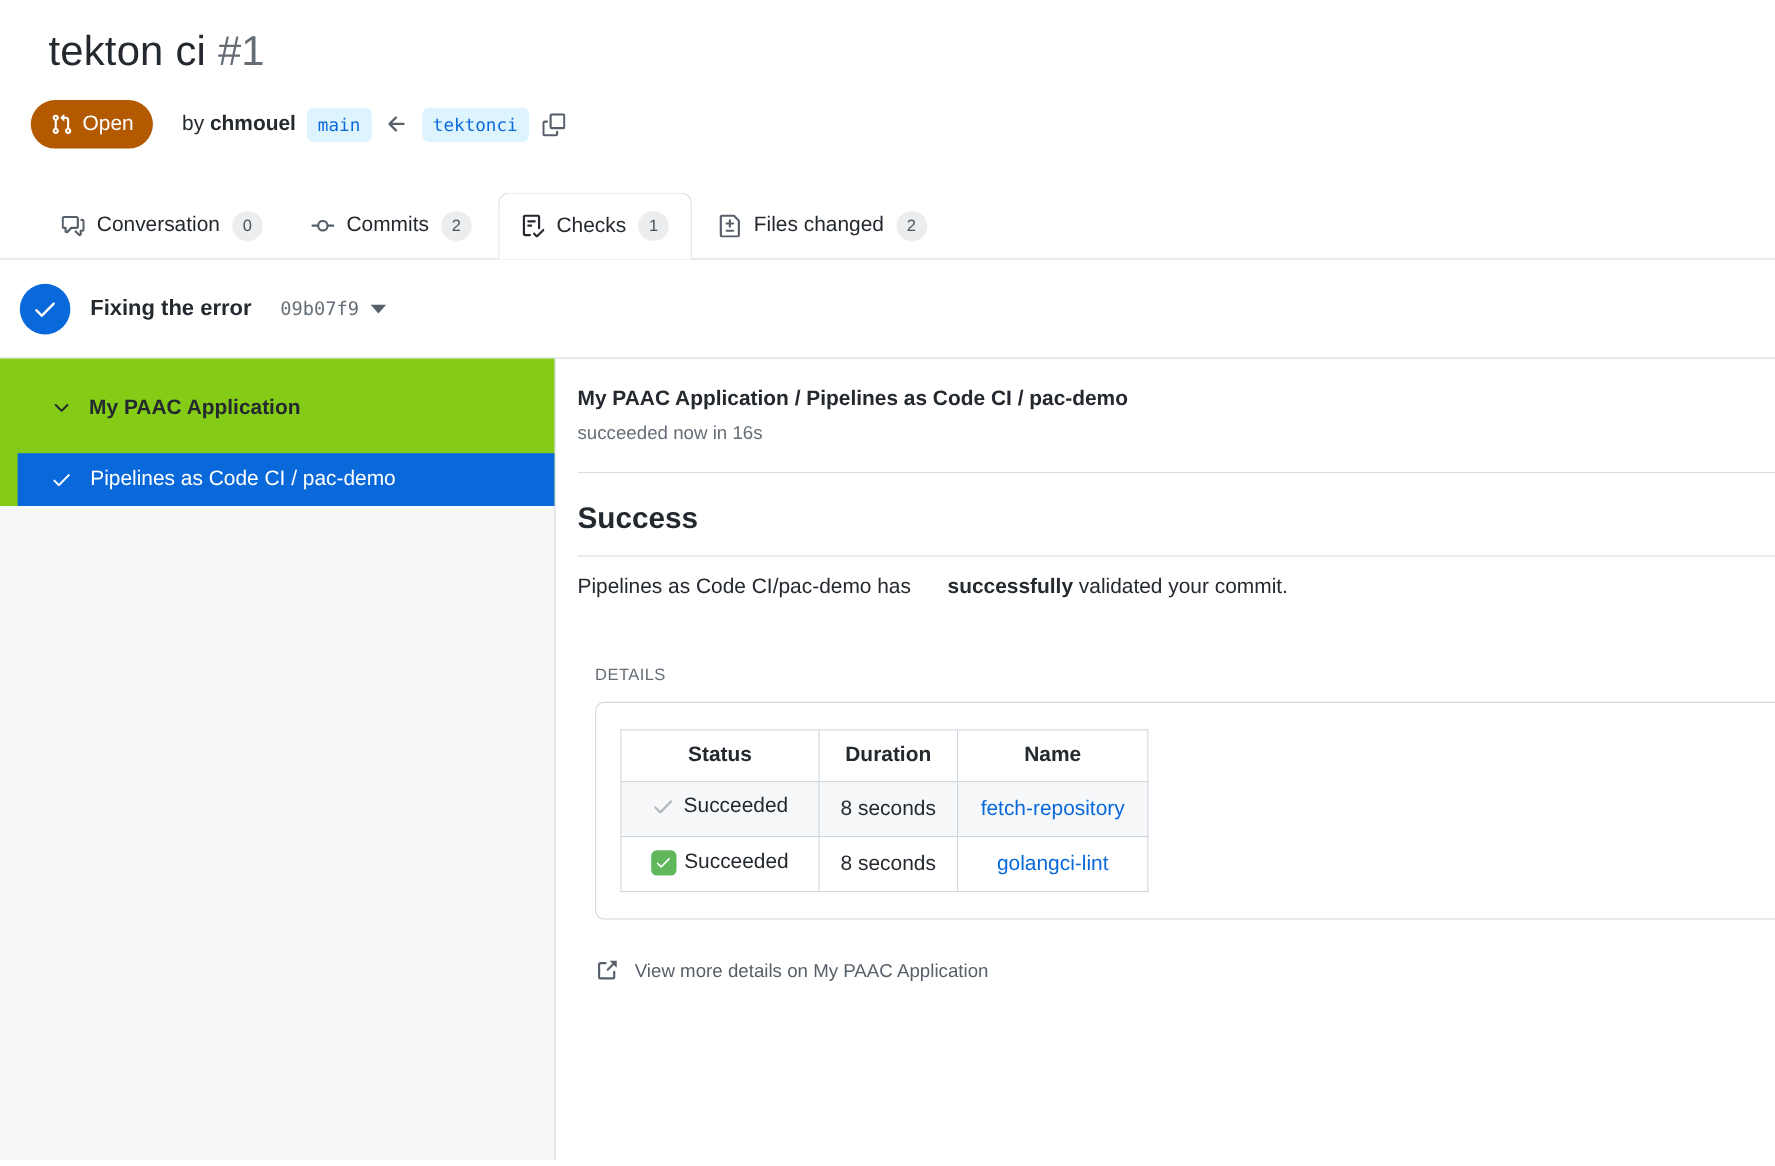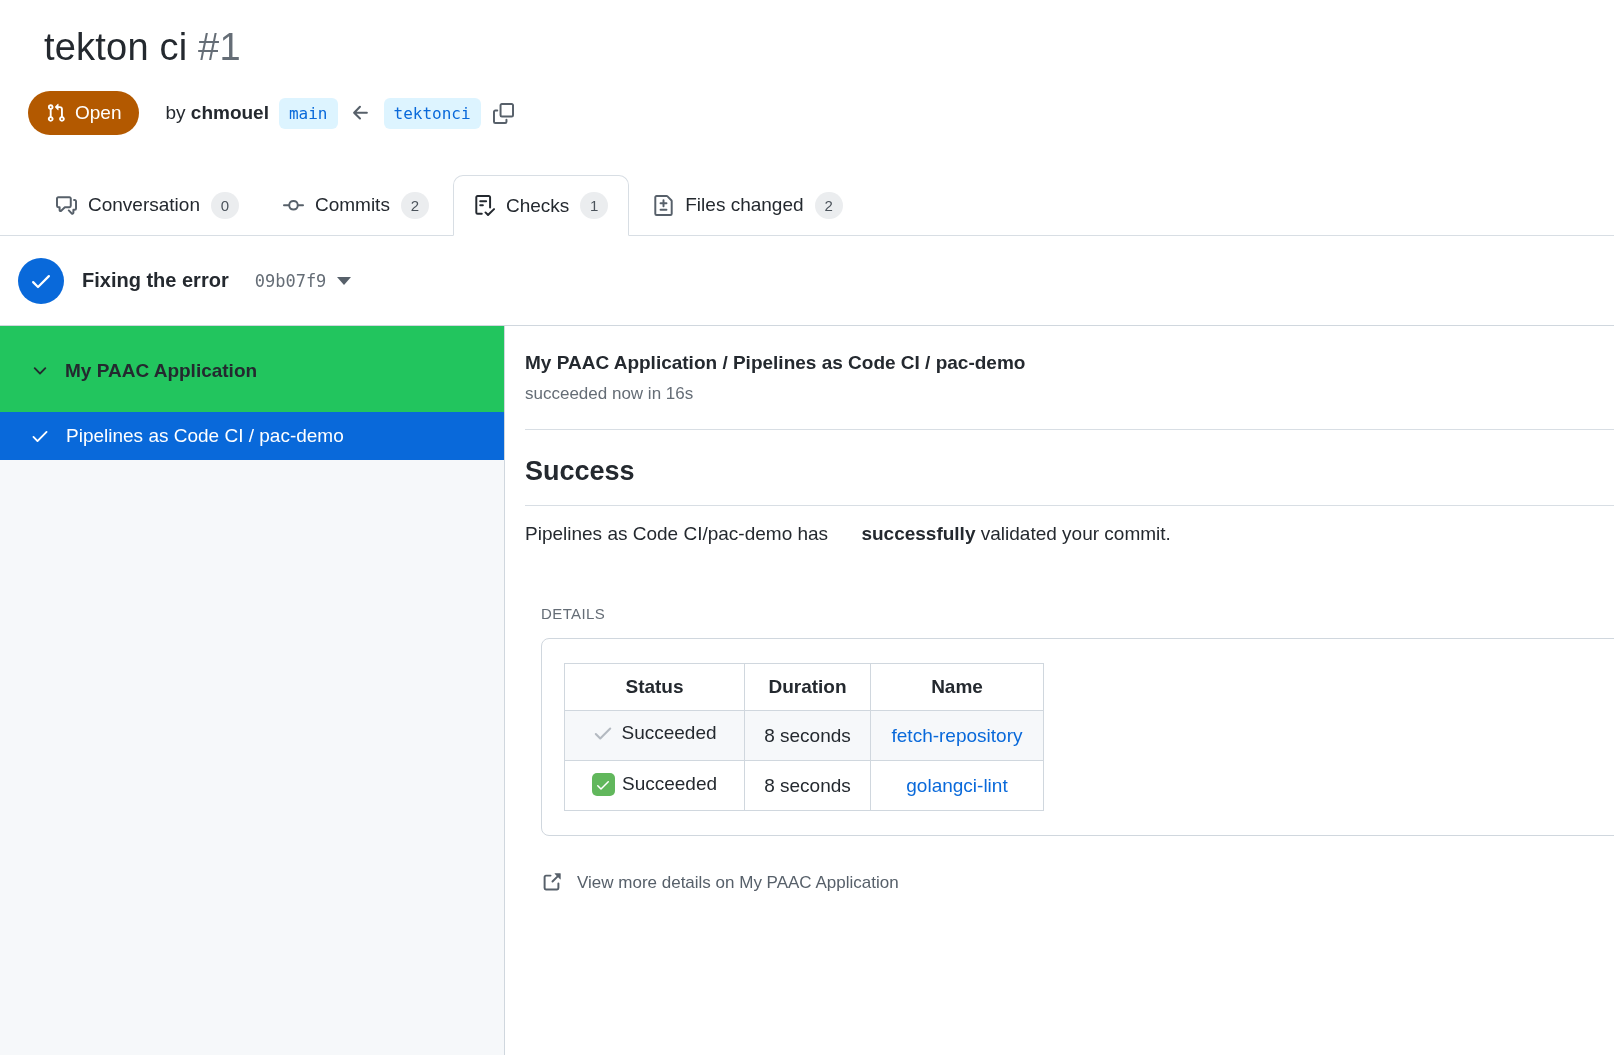--- a/index.html
+++ b/index.html
@@ -80,21 +80,21 @@
     border-left: 7px solid transparent; border-right: 7px solid transparent;
     border-top: 8px solid #57606a; cursor: pointer;
   }
 
   
   .content { display: flex; height: 729px; }
   .sidebar {
     width: 505px; min-width: 505px; background: #f6f8fa;
     border-right: 1px solid #d0d7de; display: flex; flex-direction: column;
   }
-  .sidebar-group { background: #22c55e; }
+  .sidebar-group { background: #84cc16; padding-left: 16px; }
   .group-header {
     display: flex; align-items: center; gap: 15px;
     padding: 34px 16px 30px 30px;
     font-size: 19px; font-weight: 700; cursor: pointer;
   }
   .group-header .chev { color: #24292f; }
   .check-item {
     height: 48px; display: flex; align-items: center; gap: 16px;
     padding-left: 30px; font-size: 19px; cursor: pointer;
   }

